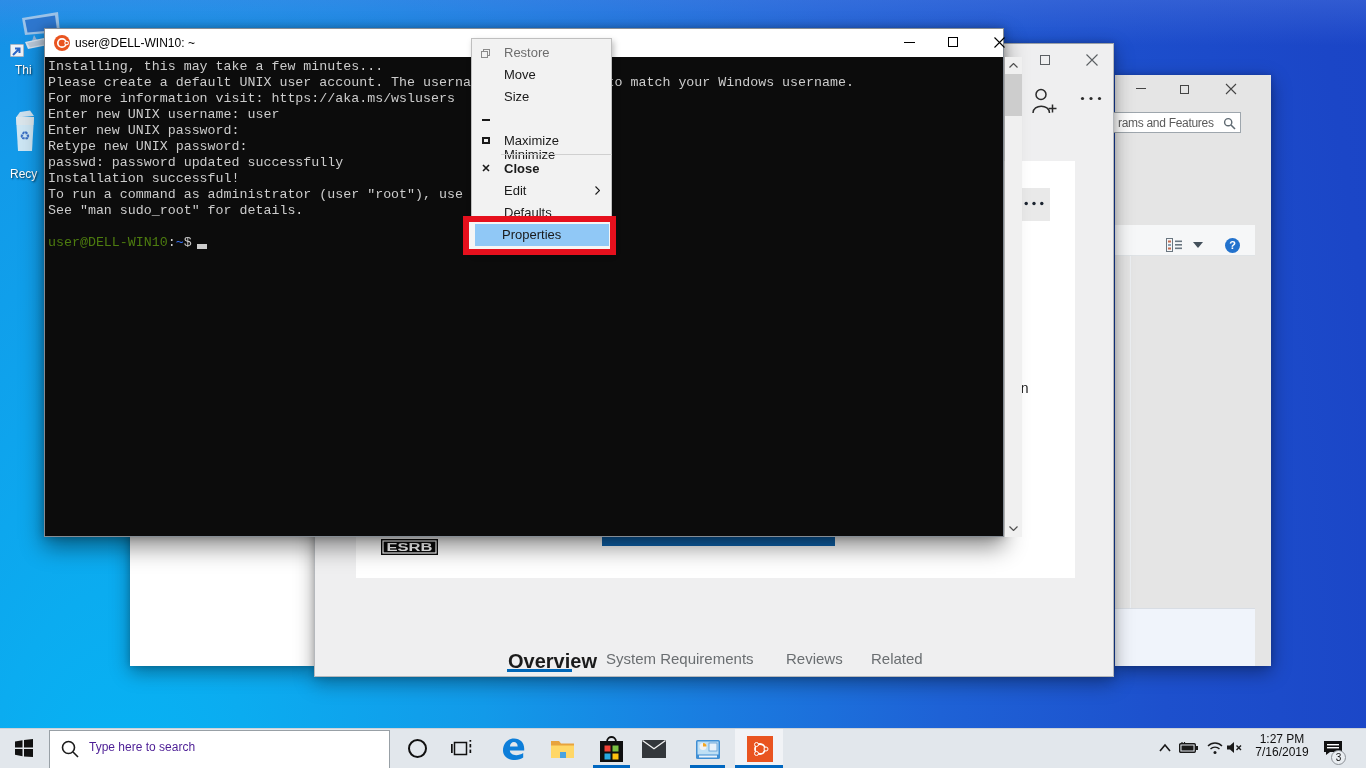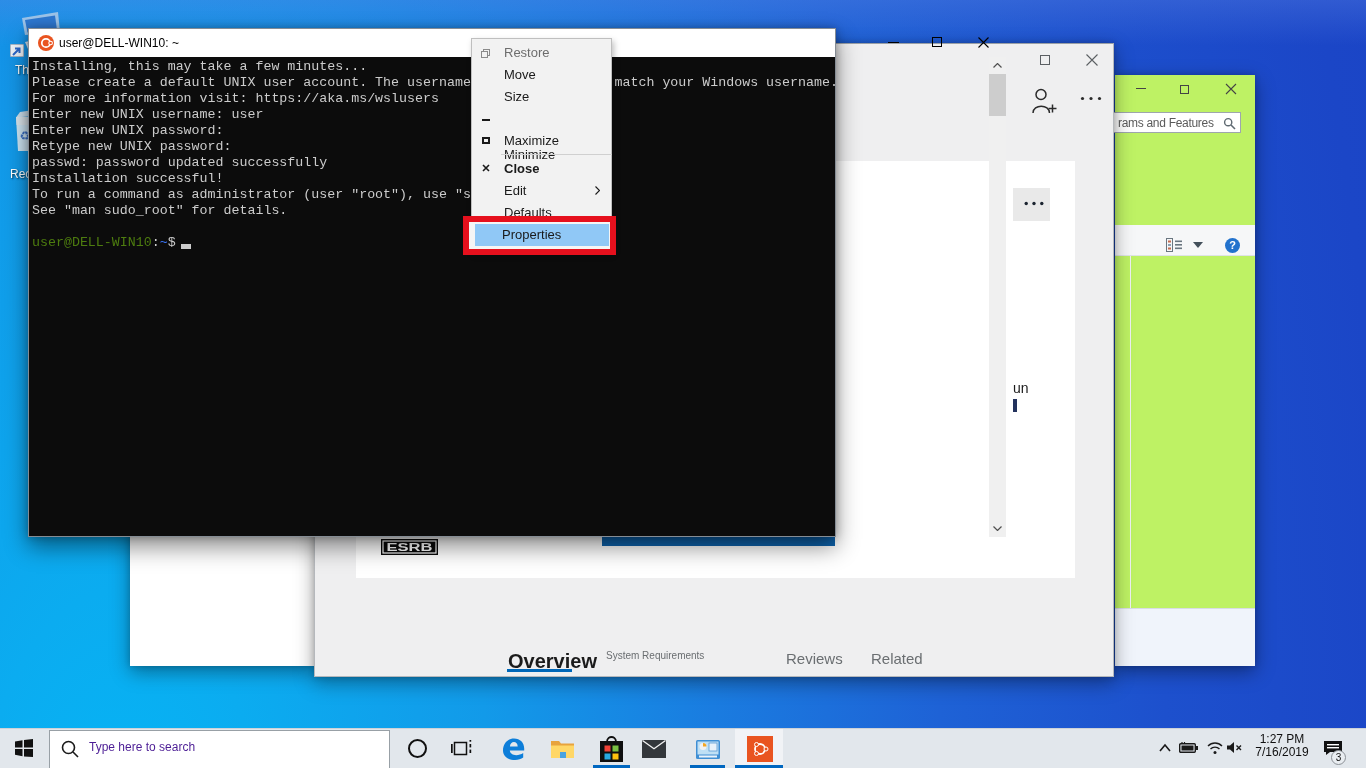--- a/index.html
+++ b/index.html
@@ -13,25 +13,25 @@
       radial-gradient(1500px 3100px at 120px 900px,
         #04b6f6 0%, #0bacf0 10%, #129ae9 25%, #1a7ce0 40%,
         #1e62d6 55%, #1d50cd 70%, #1b46c7 85%, #1a41c4 100%);
   }
   .dicon-label { position:absolute; color:#fff; font-size:11px; text-shadow:1px 1px 2px rgba(0,0,0,0.75); }
   
   .shadowed { box-shadow:0 6px 18px rgba(0,0,0,0.38), 0 0 6px rgba(0,0,0,0.18); }
   
   #winleft { left:130px; top:140px; width:184px; height:526px; background:#fff; }
   
-  #pf { left:1115px; top:75px; width:140px; height:591px; background:#bef264; }
+  #pf { left:1115px; top:75px; width:156px; height:591px; background:#e5e5e5; }
   
   #store { left:314px; top:43px; width:800px; height:634px; background:#efeff0; border:1px solid #b5b8bc; border-top:1px solid #9aa0a6;}
   
-  #term { left:28px; top:28px; width:808px; height:509px; background:#0c0c0c; border:1px solid #858c94;
+  #term { left:44px; top:28px; width:960px; height:509px; background:#0c0c0c; border:1px solid #858c94;
      box-shadow:0 10px 22px rgba(0,0,0,0.45), 0 0 8px rgba(0,0,0,0.25); }
   #termtitle { position:absolute; left:0; top:0; width:100%; height:28px; background:#fff; }
   .tline { position:absolute; left:3px; width:958px; height:16px; line-height:16px;
      font-family:"Liberation Mono", monospace; font-size:13.3px; color:#cccccc; white-space:pre; }
   
   #menu { left:471px; top:38px; width:141px; height:214px; background:#f2f2f2;
       border:1px solid #bfbfbf; box-shadow:2px 3px 6px rgba(0,0,0,0.25); }
   .mi { position:absolute; left:32px; font-size:13px; color:#1a1a1a; }
   
   #taskbar { left:0; top:728px; width:1366px; height:40px; background:#e2e7ec; border-top:1px solid #cdd2d8; }
@@ -135,21 +135,21 @@
   <div class="abs" style="left:287px;top:466px;width:233px;height:36px;background:#0e63ad;"></div>
 
   <svg class="abs" style="left:66px;top:495px;" width="57" height="16" viewBox="0 0 57 16">
     <rect x="0" y="0" width="57" height="16" fill="#0a0a0a"></rect>
     <rect x="2" y="2" width="53" height="12" fill="none" stroke="#fff" stroke-width="1.2"></rect>
     <text x="28.5" y="12.2" font-family="Liberation Sans, sans-serif" font-size="11" font-weight="bold" fill="#fff" text-anchor="middle" textLength="46" lengthAdjust="spacingAndGlyphs">ESRB</text>
   </svg>
 
   <div class="abs" style="left:193px;top:606px;font-size:20px;font-weight:bold;color:#1b1b1b;">Overview</div>
   <div class="abs" style="left:192px;top:625px;width:65px;height:3px;background:#0067b8;"></div>
-  <div class="abs" style="left:291px;top:606px;font-size:10px;color:#6a6e71;">System Requirements</div>
+  <div class="abs" style="left:291px;top:606px;font-size:15px;color:#6a6e71;">System Requirements</div>
   <div class="abs" style="left:471px;top:606px;font-size:15px;color:#6a6e71;">Reviews</div>
   <div class="abs" style="left:556px;top:606px;font-size:15px;color:#6a6e71;">Related</div>
 </div>
 
 <div id="term" class="abs">
   <div id="termtitle">
     <svg class="abs" style="left:9px;top:6px;" width="16" height="16" viewBox="0 0 16 16">
       <circle cx="8" cy="8" r="8" fill="#e95420"></circle>
       <circle cx="8" cy="8" r="4.2" fill="none" stroke="#fff" stroke-width="1.7"></circle>
       <circle cx="12.6" cy="8" r="1.8" fill="#e95420" stroke="#fff" stroke-width="1.1"></circle>

